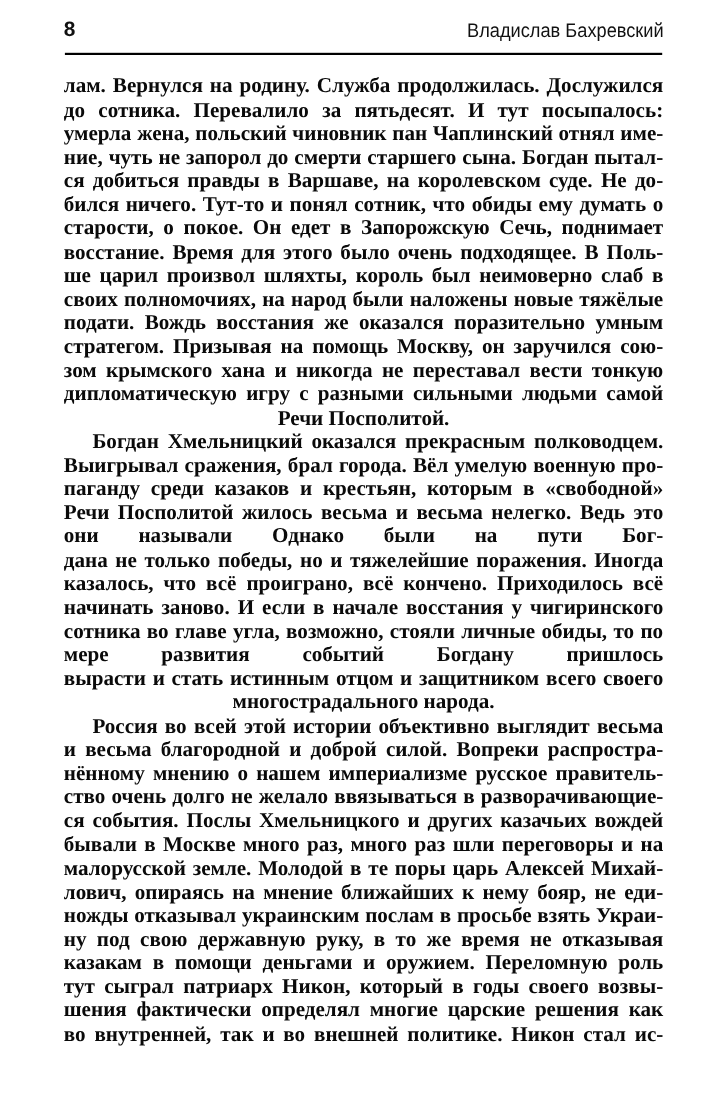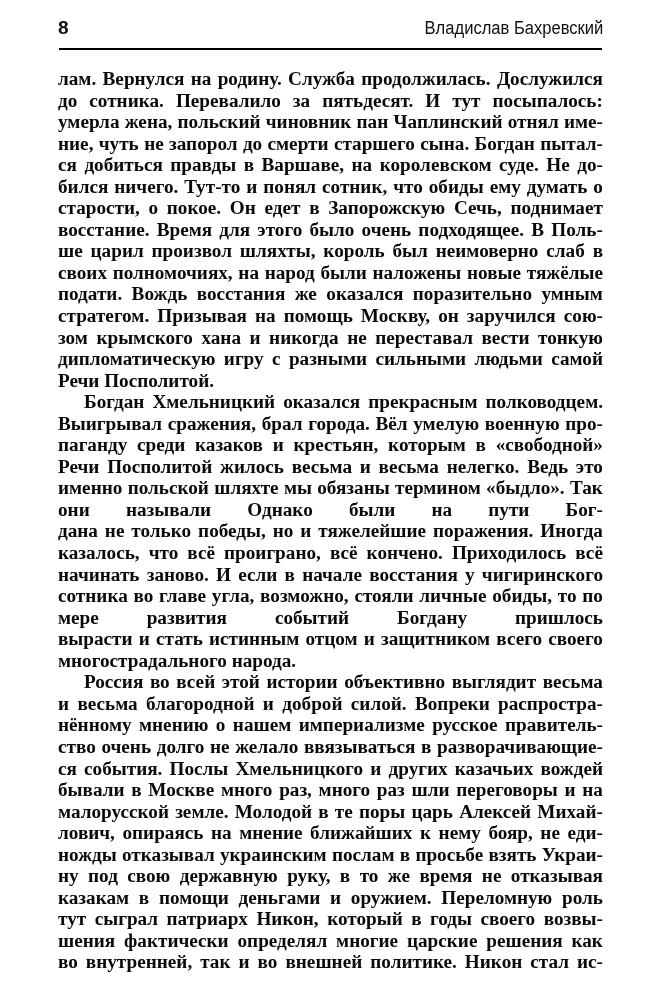--- a/index.html
+++ b/index.html
@@ -93,20 +93,21 @@
   }
   .ln.just > span {
     white-space: pre;
     display: inline-block;
   }
 
   
   .ln.last {
     display: block;
     width: auto;
+    text-align: center;
   }
 
   
   .ln.indent {
     padding-left: 26px;
     width: 545px;
     box-sizing: border-box;
   }
   .ln.indent.just {
     width: 545px;
@@ -307,30 +308,20 @@
         <div class="ln just">
           <span>Речи</span>
           <span>Посполитой</span>
           <span>жилось</span>
           <span>весьма</span>
           <span>и</span>
           <span>весьма</span>
           <span>нелегко.</span>
           <span>Ведь</span>
           <span>это</span>
-        </div>
-        <div class="ln just">
-          <span>именно</span>
-          <span>польской</span>
-          <span>шляхте</span>
-          <span>мы</span>
-          <span>обязаны</span>
-          <span>термином</span>
-          <span>«быдло».</span>
-          <span>Так</span>
         </div>
         <div class="ln just">
           <span>они</span>
           <span>называли</span>
           <span>Однако</span>
           <span>были</span>
           <span>на</span>
           <span>пути</span>
           <span>Бог-</span>
         </div>

